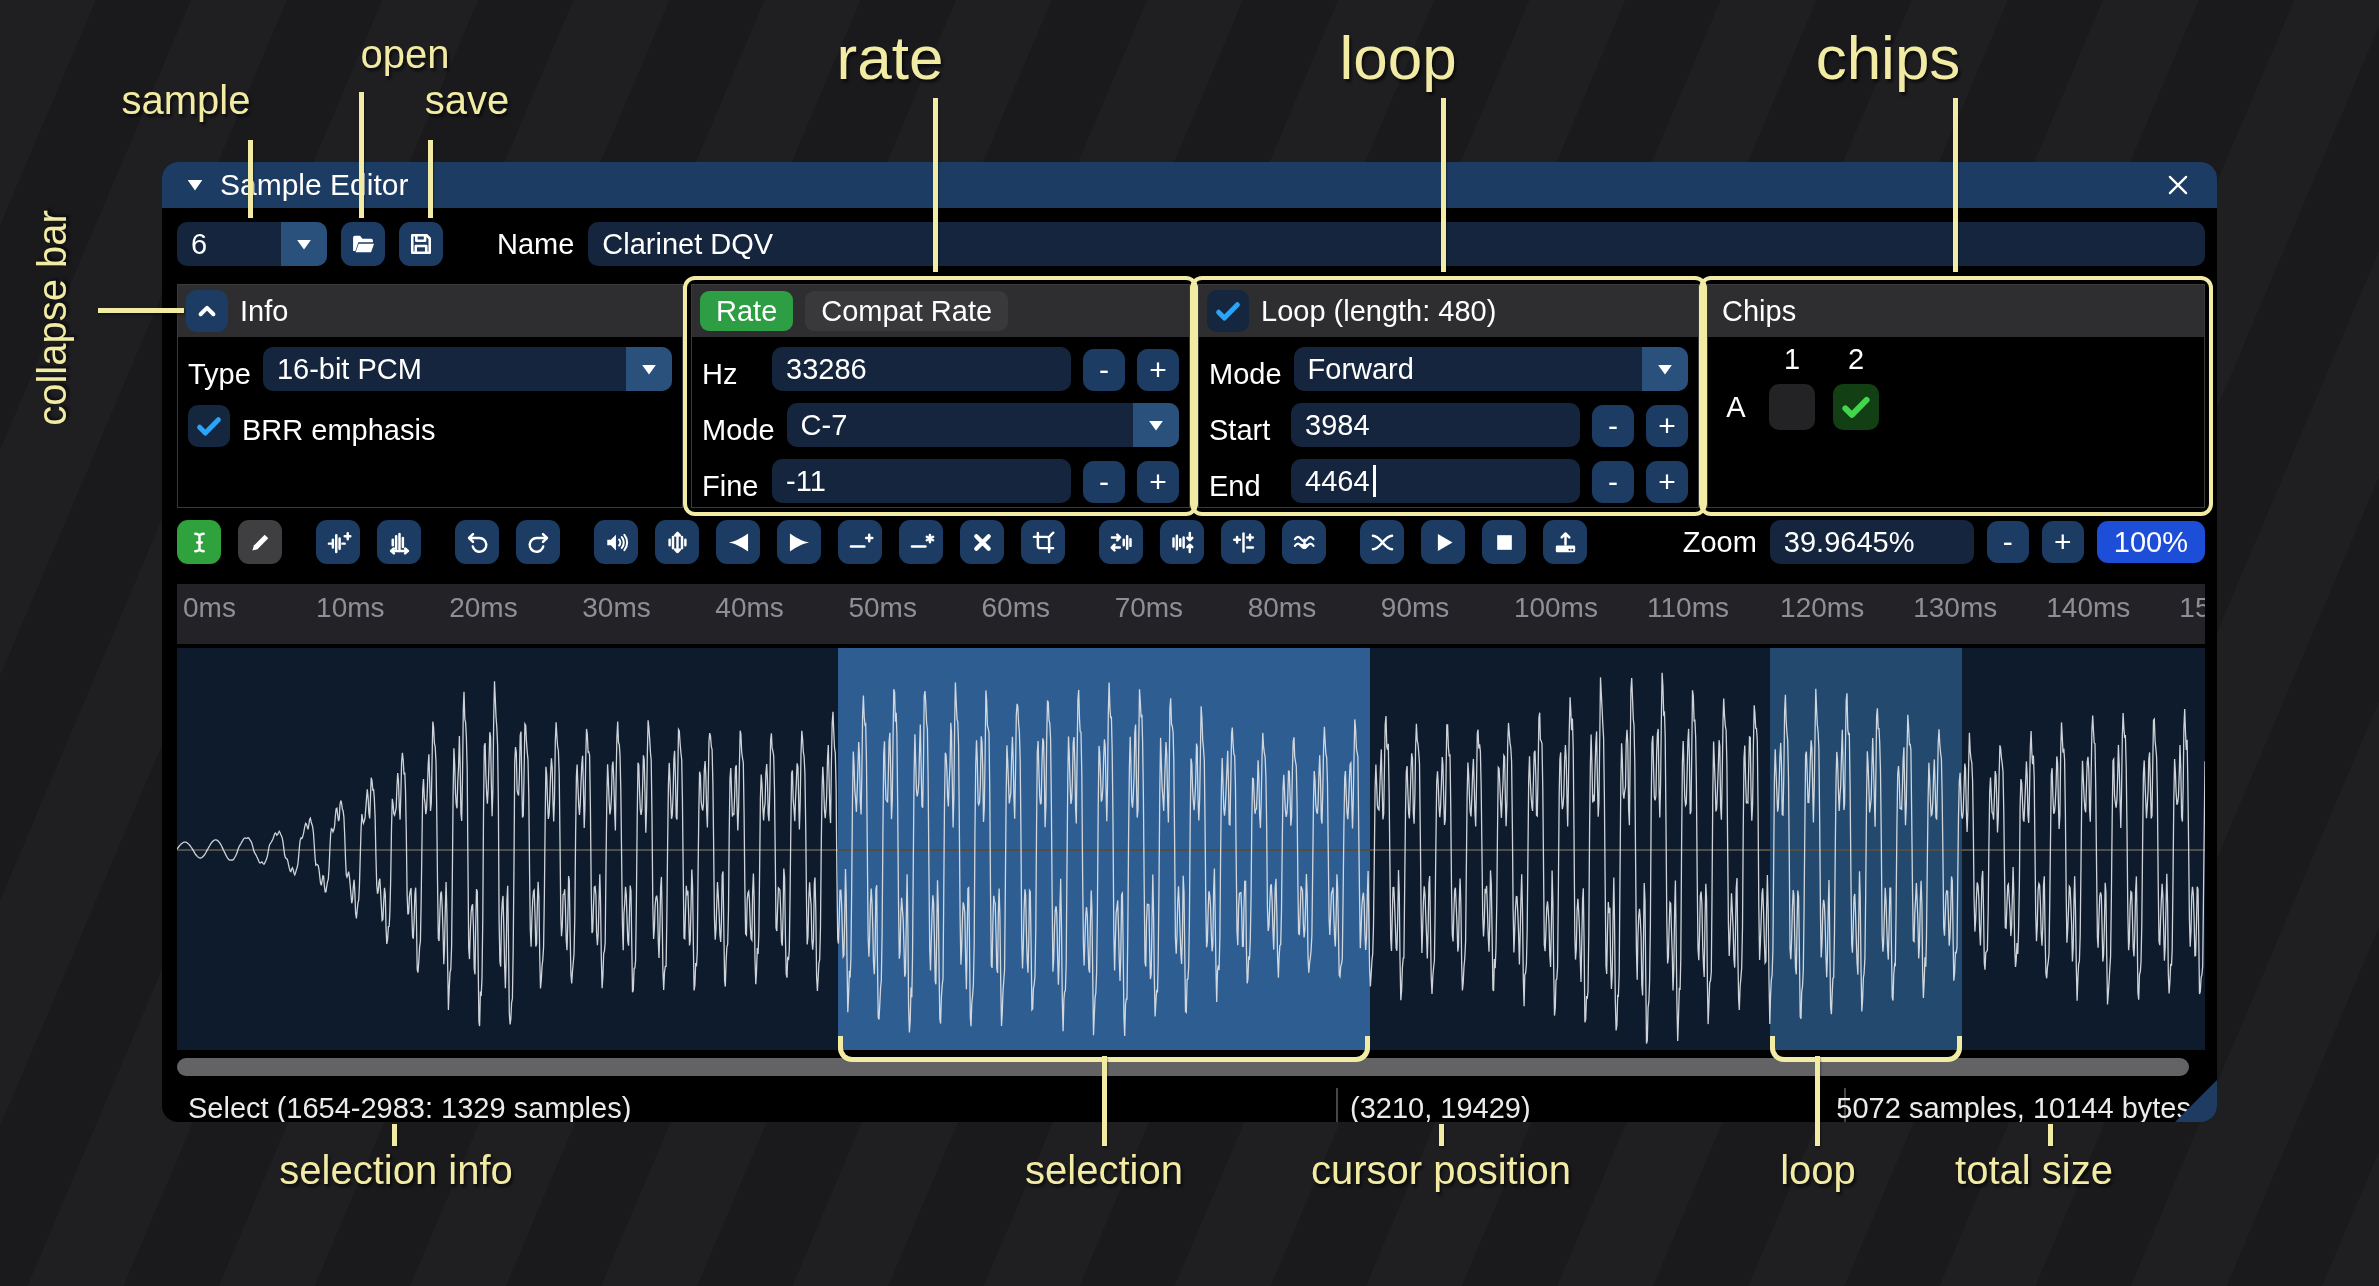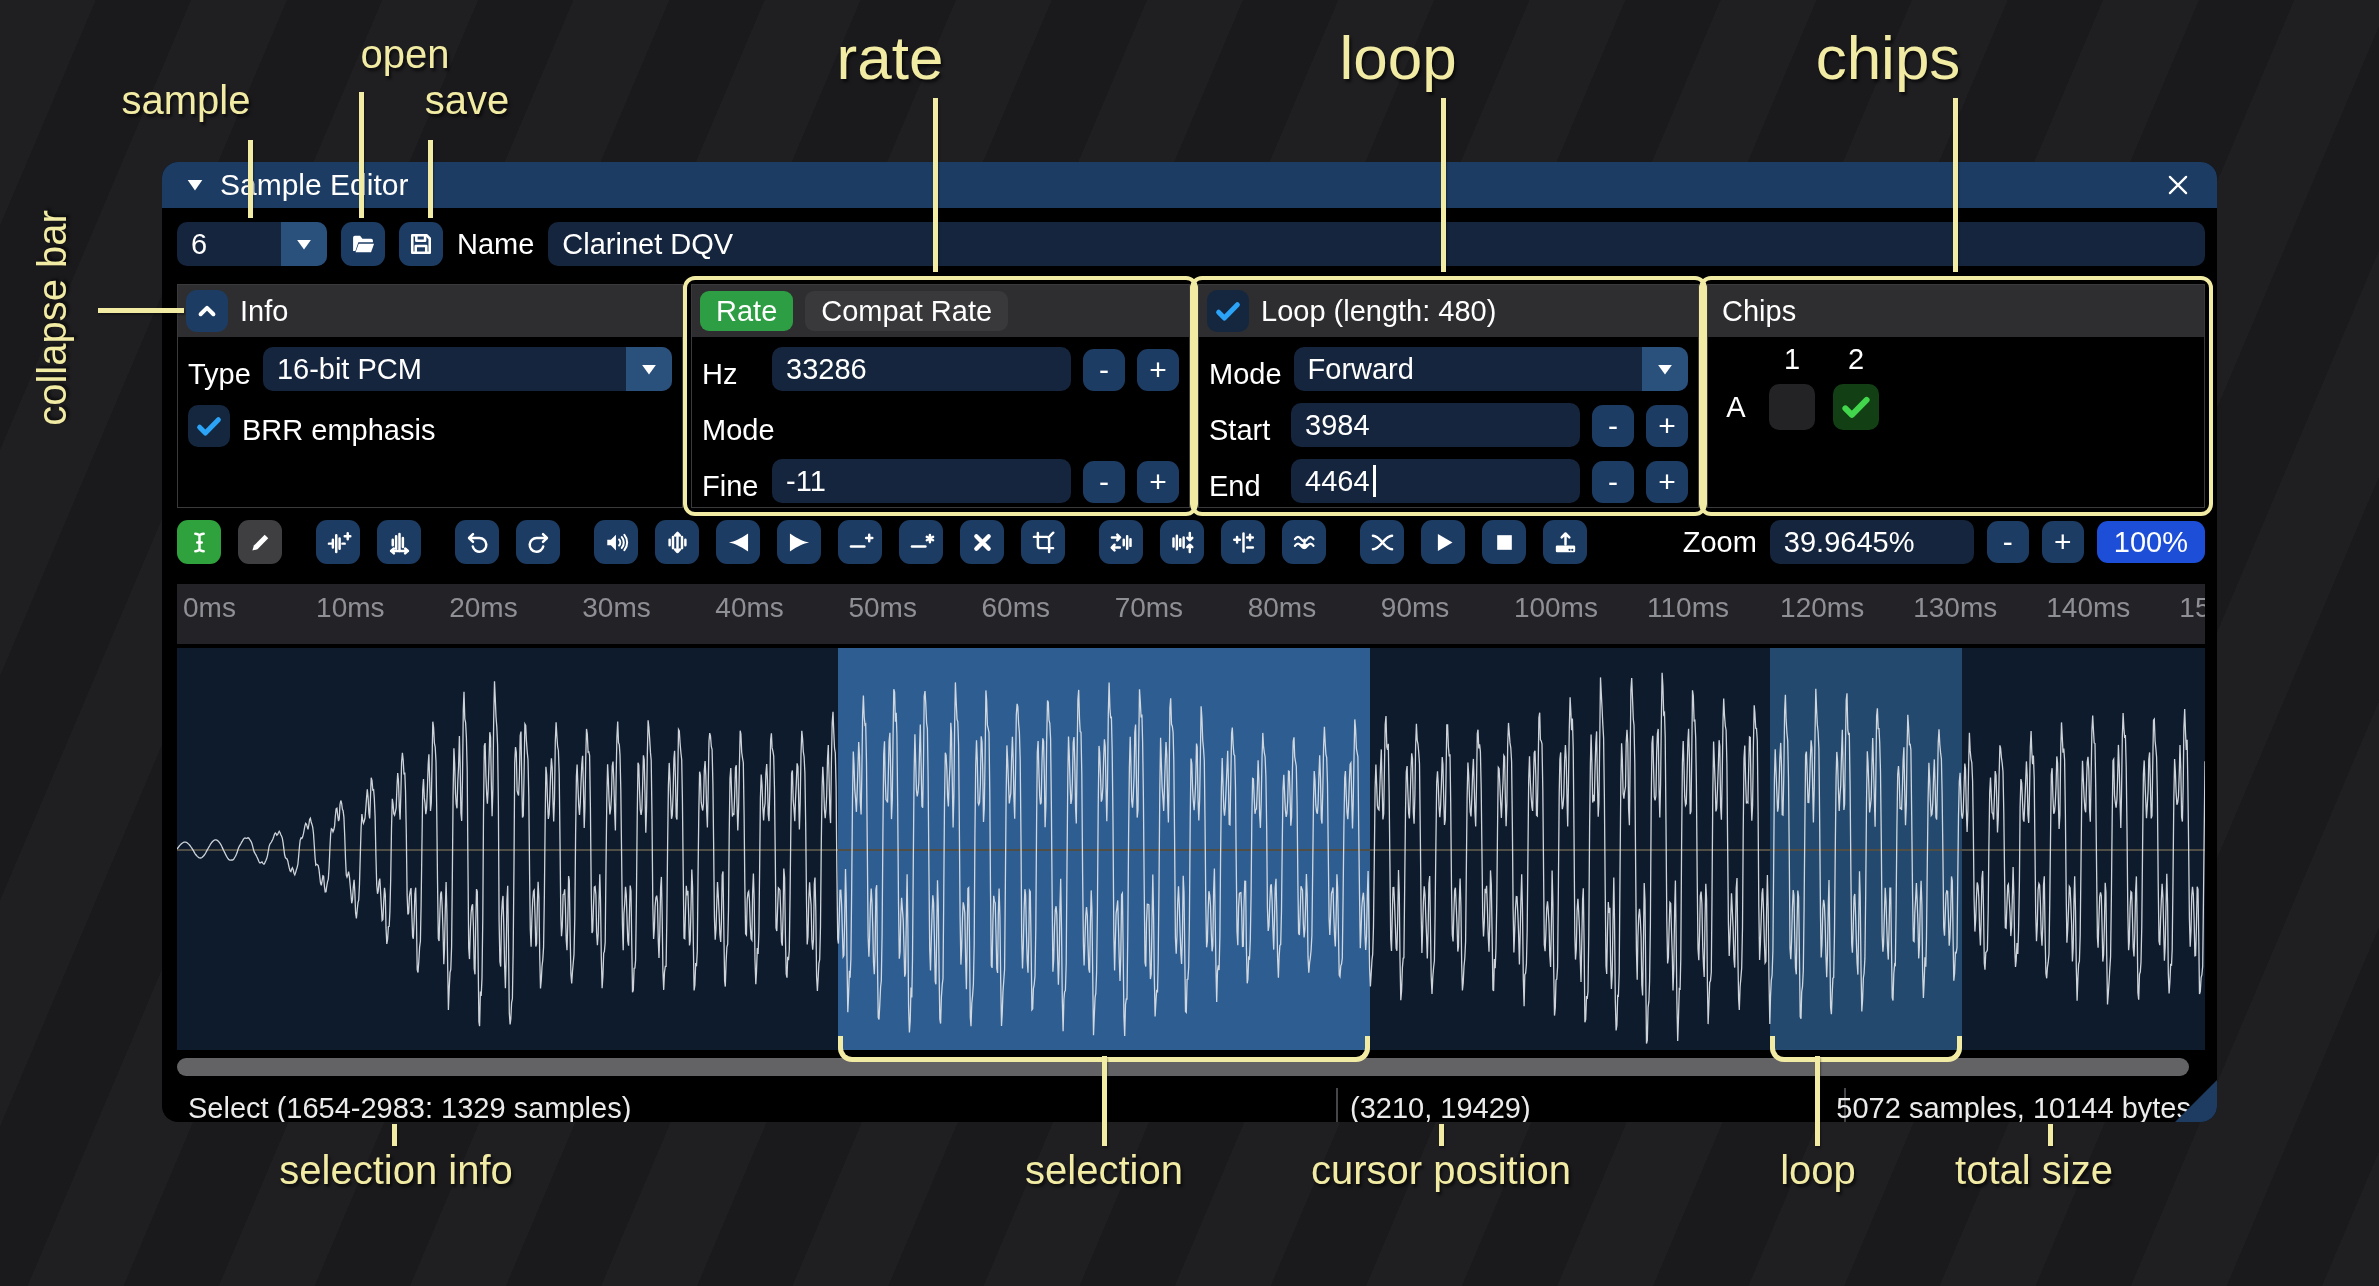--- a/index.html
+++ b/index.html
@@ -11,21 +11,21 @@
   .titlebar{height:46px;background:#1d3c63;display:flex;align-items:center;padding:0 22px;color:#fff;}
   .title{margin-left:14px;font-size:30px;}
   .close{margin-left:auto;width:34px;height:34px;display:flex;align-items:center;justify-content:center;cursor:pointer;}
   .row2{display:flex;align-items:center;gap:14px;padding:14px 12px 14px 15px;height:44px;}
   .btn{background:#1d3c63;border:none;border-radius:11px;color:#fff;display:flex;align-items:center;justify-content:center;cursor:pointer;padding:0;font-family:inherit;}
   .icon-btn{width:44px;height:44px;}
   .combo{background:#15253d;border-radius:10px;display:flex;align-items:center;height:44px;overflow:hidden;cursor:pointer;}
   .combo-val{padding:0 14px;color:#fff;font-size:29px;flex:1;white-space:nowrap;}
   .combo-arrow{width:46px;height:100%;background:#2a517c;display:flex;align-items:center;justify-content:center;flex:none;}
   .sample-combo{width:150px;flex:none;}
-  .lbl{color:#fff;font-size:29px;white-space:nowrap;}
+  .lbl{color:#fff;font-size:29px;white-space:nowrap;margin-left:40px;}
   .input{background:#15253d;border-radius:10px;height:44px;display:flex;align-items:center;padding:0 14px;color:#fff;font-size:29px;box-sizing:border-box;}
   .name-input{flex:1;}
   .panels{display:flex;gap:8px;padding:4px 12px 0 15px;}
   .panel{height:224px;background:#000;border:1px solid #3a3a3d;display:flex;flex-direction:column;box-sizing:border-box;flex:none;}
   .info-panel{width:506px;}.rate-panel{width:499px;}.loop-panel{width:501px;}.chips-panel{flex:1;}
   .outlined{position:relative;}
   .outlined::after{content:"";position:absolute;inset:-9px;border:4px solid #f2eba4;border-radius:12px;pointer-events:none;}
   .phead{height:52px;background:#2e2e30;display:flex;align-items:center;padding:0 8px;gap:12px;flex:none;}
   .phead-t{color:#fff;font-size:29px;}
   .sq{width:42px;height:42px;border-radius:11px;flex:none;}
@@ -168,20 +168,28 @@
           <div class="prow">
             <span class="plbl">Hz</span>
             <div class="input grow">
                 <span>33286</span>
               </div>
             <button class="btn step">-</button>
             <button class="btn step">+</button>
           </div>
           <div class="prow">
             <span class="plbl">Mode</span>
+            <div class="combo grow">
+              <span class="combo-val">C-7</span>
+              <span class="combo-arrow">
+                  <svg viewBox="0 0 24 24" width="22" height="22">
+                    <path d="M4.5 7.5h15L12 18z" fill="#fff"></path>
+                  </svg>
+                </span>
+            </div>
           </div>
           <div class="prow">
             <span class="plbl">Fine</span>
             <div class="input grow">
                 <span>-11</span>
               </div>
             <button class="btn step">-</button>
             <button class="btn step">+</button>
           </div>
         </div>

